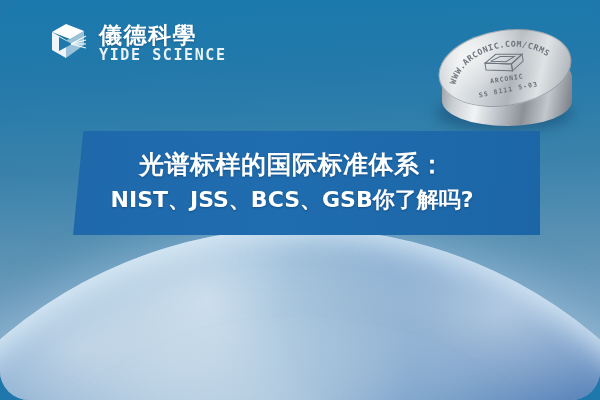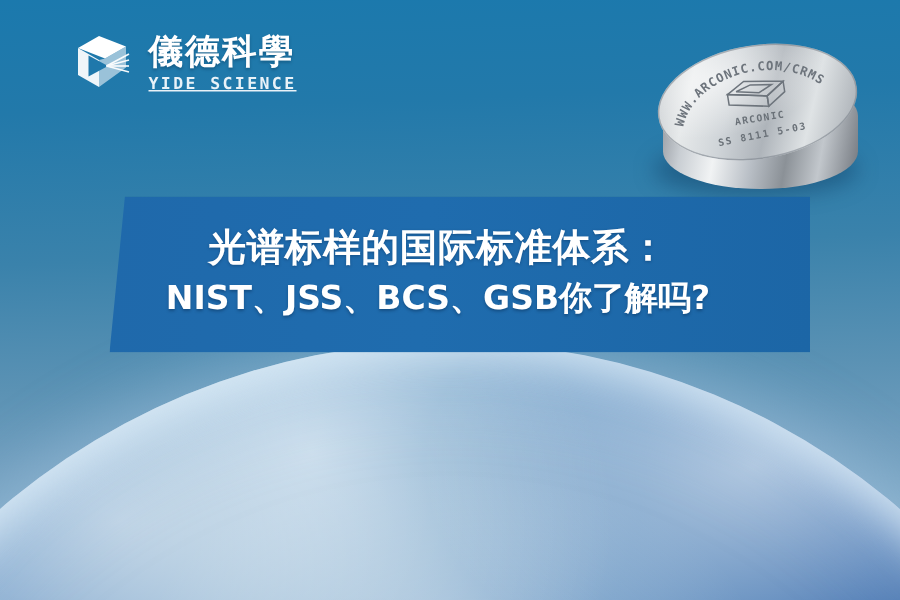--- a/index.html
+++ b/index.html
@@ -5,20 +5,21 @@
   * { margin:0; padding:0; box-sizing:border-box; }
   html,body { width:600px; height:400px; }
   body {
     font-family:"Liberation Sans","DejaVu Sans",sans-serif;
     overflow:hidden; position:relative;
     background:#1f78ab;
   }
   #stage {
     position:relative; width:600px; height:400px; overflow:hidden;
     background:linear-gradient(178deg,#1b79ad 0%, #2279aa 18%, #3a82ab 42%, #5b92b4 62%, #6f9dbd 74%, #7ba6c4 84%, #83abc8 100%);
+    border-radius:29px;
   }
 
   
   .earth-wrap{position:absolute;left:0;right:0;bottom:0;height:190px;overflow:hidden;}
   .earth{
     position:absolute; left:-160px; top:18px; width:920px; height:920px;
     border-radius:50%;
     background:
       radial-gradient(ellipse 58% 40% at 26% 13%, rgba(255,255,255,.50) 0%, rgba(255,255,255,0) 62%),
       radial-gradient(ellipse 40% 26% at 72% 9%,  rgba(255,255,255,.55) 0%, rgba(255,255,255,0) 60%),
@@ -37,24 +38,23 @@
   
   .logo{position:absolute;left:46px;top:20px;display:flex;align-items:center;gap:9px;}
   .logo-mark{width:44px;height:44px;flex:0 0 44px;}
   .logo-text{display:flex;flex-direction:column;justify-content:center;}
   .logo-cn{
     color:#ffffff;font-size:23px;line-height:25px;font-weight:700;
     letter-spacing:1.5px; font-family:"DejaVu Sans","Liberation Sans",sans-serif;
     text-shadow:0 1px 2px rgba(0,40,70,.35);
   }
   .logo-en{
-    color:#e9f2f8;font-size:11px;line-height:13px;font-weight:700;
+    color:#e9f2f8;font-size:15px;line-height:13px;font-weight:700;
     letter-spacing:1.6px;margin-top:1px;
     font-family:"DejaVu Sans Mono","Liberation Mono",monospace;
-    text-decoration:underline;
   }
 
   
   .disc-wrap{position:absolute;left:428px;top:22px;width:158px;height:122px;}
   .disc-shadow{
     position:absolute;left:8px;top:74px;width:136px;height:34px;border-radius:50%;
     background:rgba(10,50,85,.40);filter:blur(7px);
   }
   .disc-side{
     position:absolute;left:14px;top:30px;width:130px;height:74px;border-radius:50%/34%;

